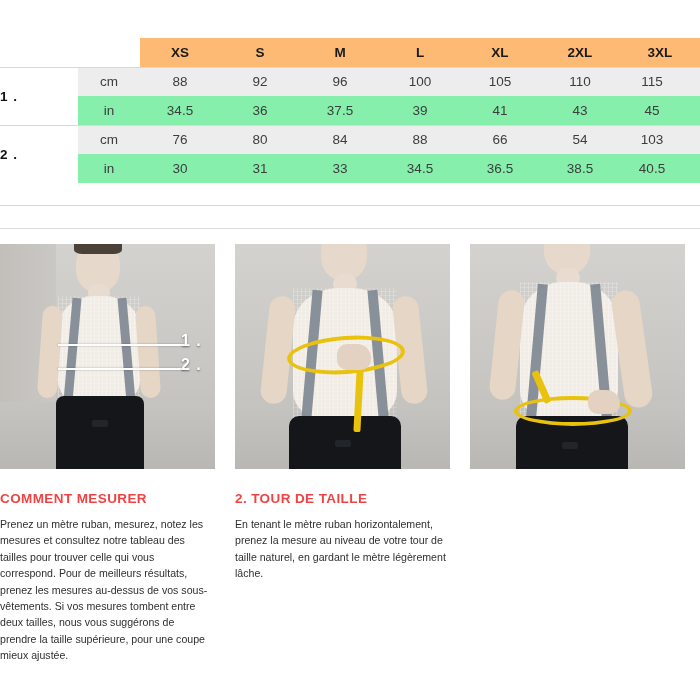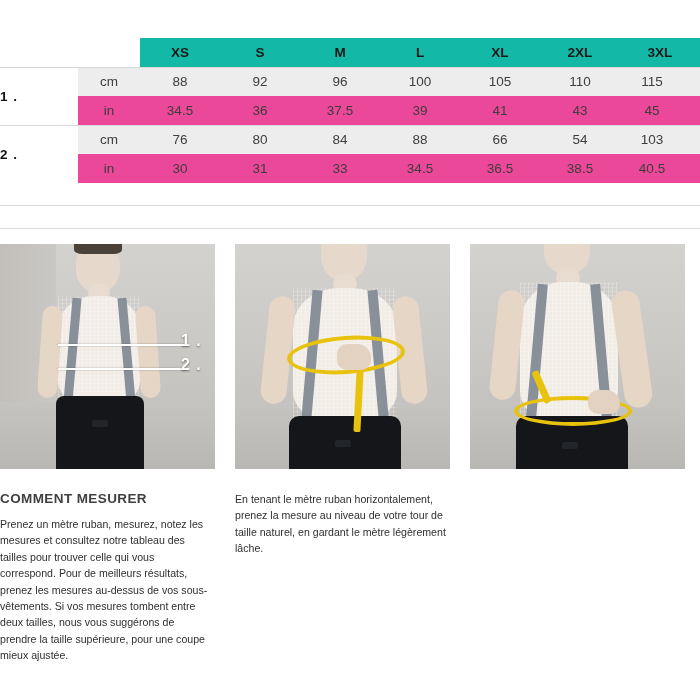--- a/index.html
+++ b/index.html
@@ -30,21 +30,21 @@
     padding: 0;
     height: 29px;
     vertical-align: middle;
   }
   .hdr-row th {
     text-align: center;
     font-weight: bold;
     font-size: 13.5px;
     color: #1a1a1a;
     padding-bottom: 8px;
-    background: #14b8a6;
+    background: #fdba74;
   }
   .hdr-row th.blank { background: #ffffff; }
 
   td.rowlabel {
     font-weight: bold;
     font-size: 15px;
     text-align: left;
     padding-left: 5px;
     letter-spacing: 1px;
     background: #ffffff;
@@ -55,21 +55,21 @@
     color: #3d3d3d;
     font-size: 13px;
   }
   td.val {
     text-align: center;
     color: #3d3d3d;
     padding-right: 14px;
   }
   
   tr.shaded td.unit, tr.shaded td.val { background: #ededed; }
-  tr.plain td.unit, tr.plain td.val { background: #ec4899; }
+  tr.plain td.unit, tr.plain td.val { background: #86efac; }
   tr.shaded td.rowlabel, tr.plain td.rowlabel { background: #ffffff; }
 
   td.val.last { padding-right: 16px; }
 
   tr.group-sep td { border-top: 1px solid #d8d8d8; }
 
   .table-bottom-rule {
     border-top: 1px solid #d8d8d8;
     margin-top: 22px;
   }
@@ -171,21 +171,21 @@
     gap: 20px;
     width: 700px;
     padding: 22px 0 0 0;
   }
   .tcol { width: 215px; }
   .tcol h3 {
     margin: 0 0 10px 0;
     font-size: 13.5px;
     font-weight: bold;
     letter-spacing: .4px;
-    color: #404040;
+    color: #ef4444;
     text-transform: uppercase;
   }
   .tcol p {
     margin: 0;
     font-size: 10.6px;
     line-height: 1.55;
     color: #2f2f2f;
   }
   .tcol.first p { width: 212px; }
 </style>
@@ -347,15 +347,16 @@
     <div class="hand" style="left:118px; top:146px; width:32px; height:24px;"></div>
   </div>
 </div>
 
 <div class="texts">
   <div class="tcol first">
     <h3>COMMENT MESURER</h3>
     <p>Prenez un mètre ruban, mesurez, notez les mesures et consultez notre tableau des tailles pour trouver celle qui vous correspond. Pour de meilleurs résultats, prenez les mesures au-dessus de vos sous-vêtements. Si vos mesures tombent entre deux tailles, nous vous suggérons de prendre la taille supérieure, pour une coupe mieux ajustée.</p>
   </div>
   <div class="tcol">
+    <h3>2. TOUR DE TAILLE</h3>
     <p>En tenant le mètre ruban horizontalement, prenez la mesure au niveau de votre tour de taille naturel, en gardant le mètre légèrement lâche.</p>
   </div>
 </div>
 
 </body></html>

